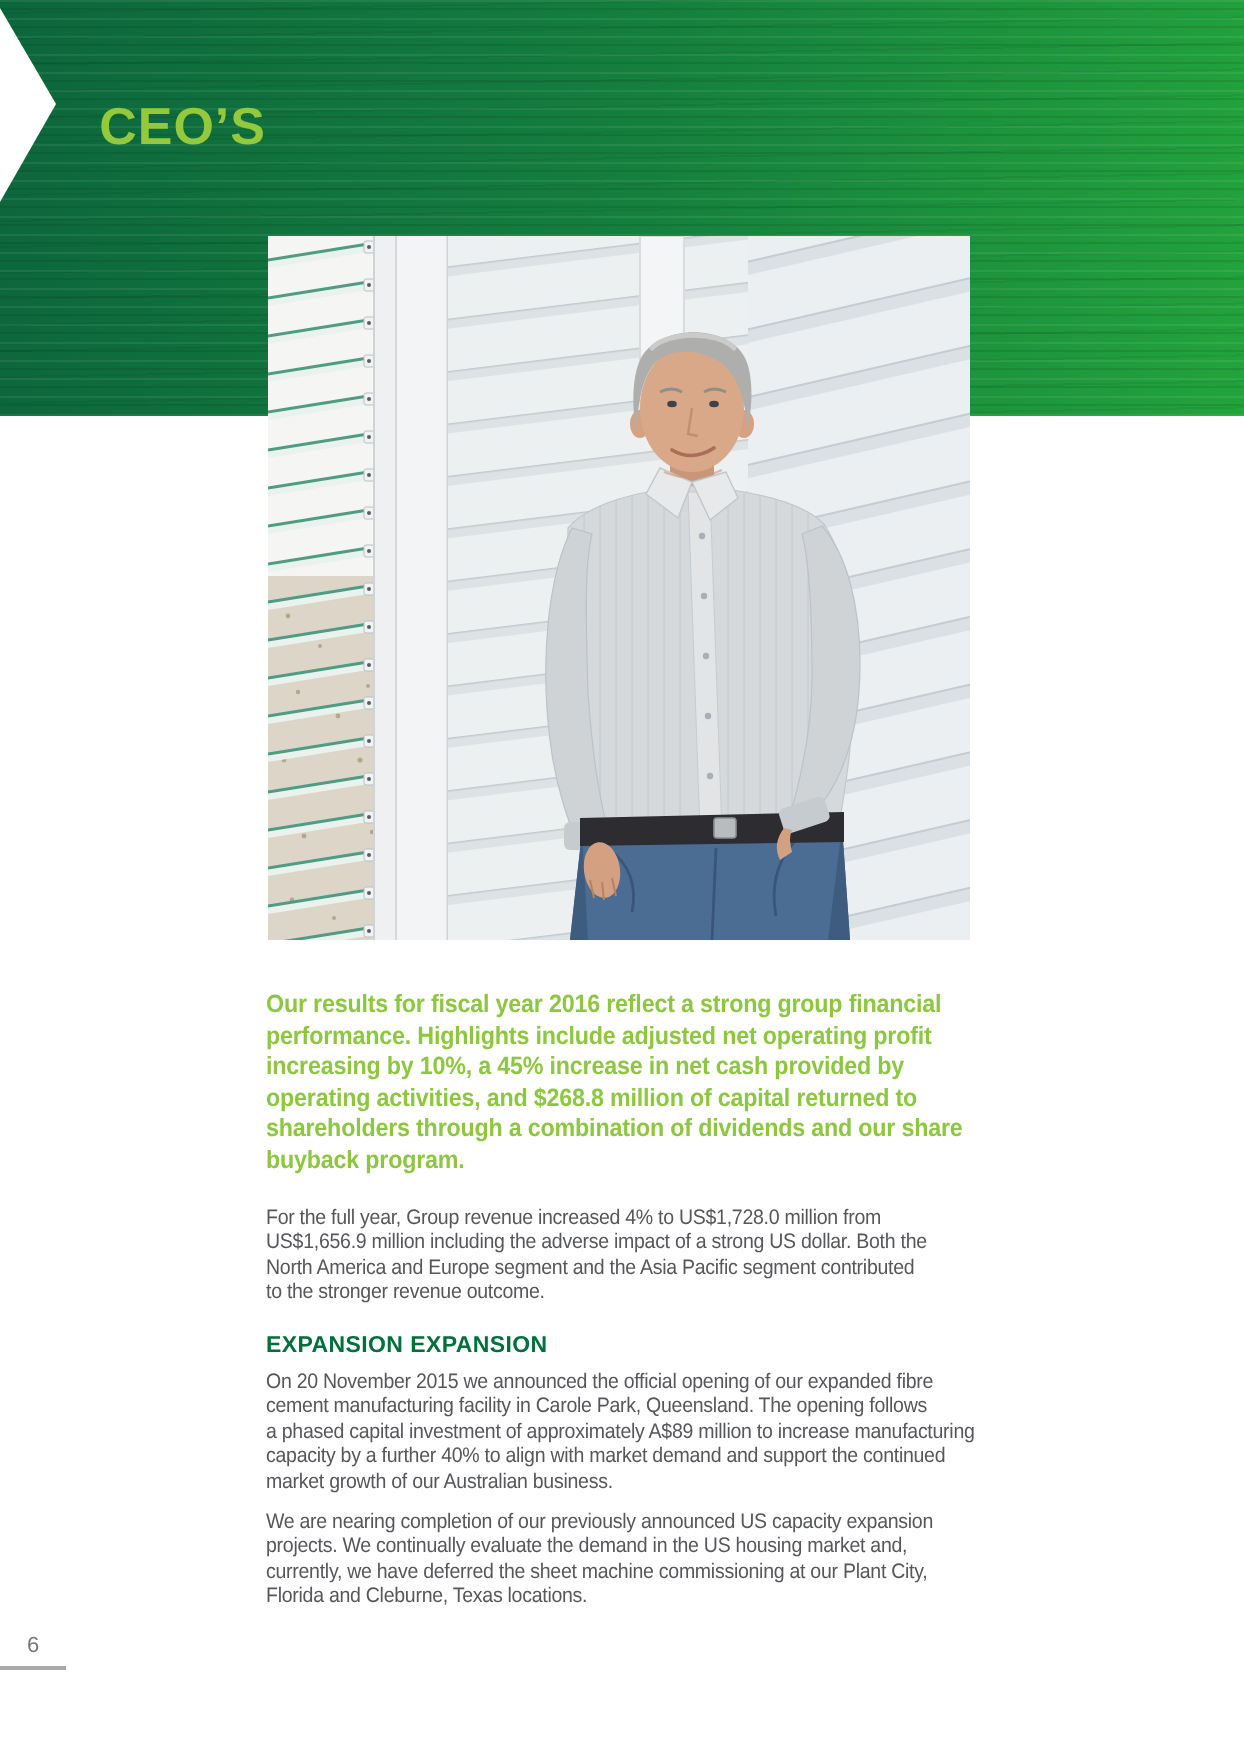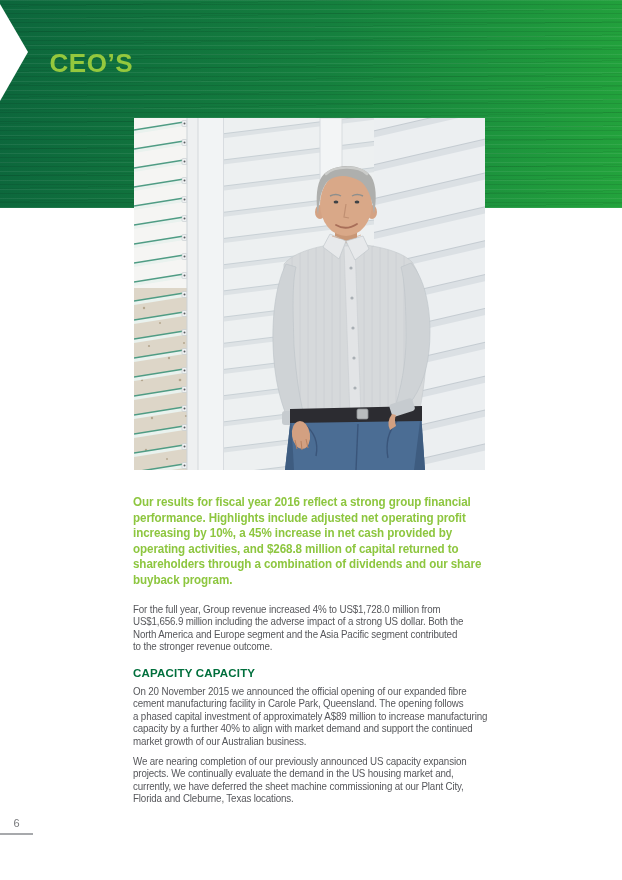--- a/index.html
+++ b/index.html
@@ -210,21 +210,21 @@
 increasing by 10%, a 45% increase in net cash provided by
 operating activities, and $268.8 million of capital returned to
 shareholders through a combination of dividends and our share
 buyback program.</div>
 
   <div class="copy body-p p1">For the full year, Group revenue increased 4% to US$1,728.0 million from
 US$1,656.9 million including the adverse impact of a strong US dollar. Both the
 North America and Europe segment and the Asia Pacific segment contributed
 to the stronger revenue outcome.</div>
 
-  <div class="section-heading">CAPACITY CAPACITY</div>
+  <div class="section-heading">EXPANSION EXPANSION</div>
 
   <div class="copy body-p p2">On 20 November 2015 we announced the official opening of our expanded fibre
 cement manufacturing facility in Carole Park, Queensland. The opening follows
 a phased capital investment of approximately A$89 million to increase manufacturing
 capacity by a further 40% to align with market demand and support the continued
 market growth of our Australian business.</div>
 
   <div class="copy body-p p3">We are nearing completion of our previously announced US capacity expansion
 projects. We continually evaluate the demand in the US housing market and,
 currently, we have deferred the sheet machine commissioning at our Plant City,

